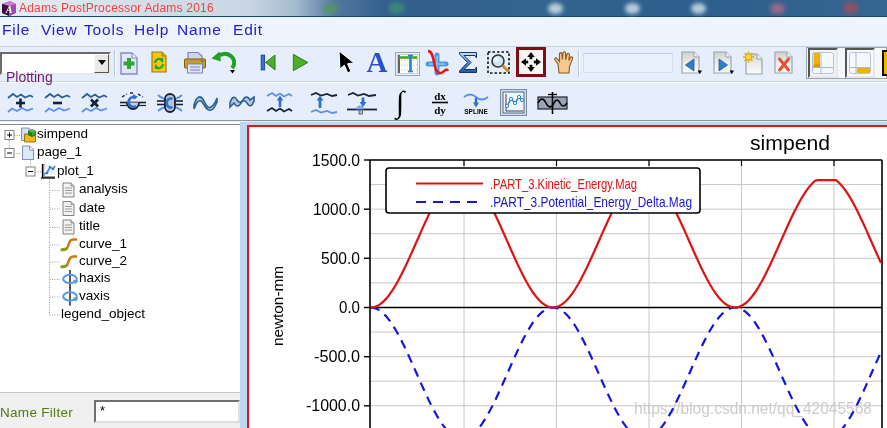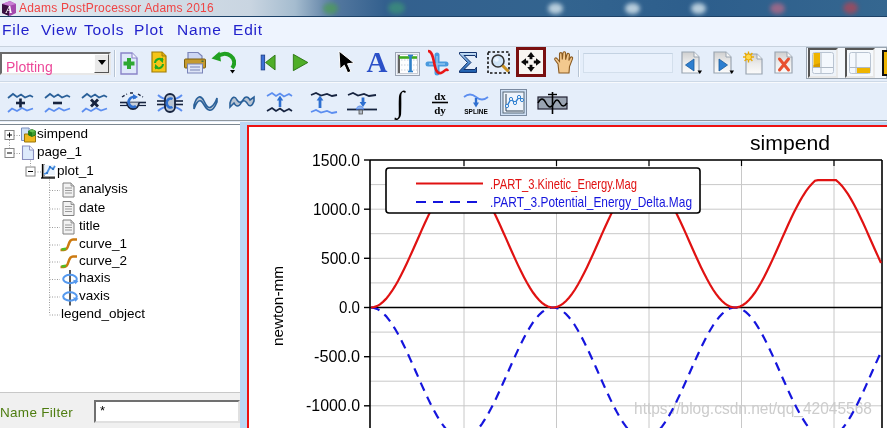--- a/index.html
+++ b/index.html
@@ -5,21 +5,21 @@
 .abs{position:absolute}
 #titlebar{left:0;top:0;width:887px;height:17px;background:linear-gradient(to right,#e6edf3 0px,#d6dfe8 130px,#c9d5e1 250px,#a5bccf 295px,#54789f 335px,#33608e 385px,#33648f 560px,#2d5e8c 700px,#356790 887px);border-bottom:1px solid #1d4268}
 #titletext{left:19px;top:1px;font-size:12px;color:#ef4444;letter-spacing:0.2px}
 #menubar{left:0;top:17px;width:887px;height:29px;background:#eef4fe}
 .menu{position:absolute;top:4px;font-size:15.5px;color:#2222cc;letter-spacing:0.8px}
 #toolbar1{left:0;top:46px;width:887px;height:36px;background:#e5eefa;border-top:1px solid #c8d2de;border-bottom:1px solid #cdd9e7}
 #toolbar2{left:0;top:82px;width:887px;height:37px;background:#e5eefa;border-top:1px solid #f8fafd}
 #divider{left:0;top:119px;width:887px;height:5px;background:#e5eefa;border-bottom:2px solid #fff}
 #dividerline{left:0;top:120px;width:887px;height:1px;background:#8f979e}
 #combo{left:0;top:52px;width:111px;height:23px;background:#fff;border:2px solid;border-color:#6a6a6a #e8e8e8 #e8e8e8 #6a6a6a}
-#combotext{left:6px;top:59px;font-size:14px;color:#ec4899}
+#combotext{left:6px;top:69px;font-size:14px;color:#701a75}
 #combobtn{left:94px;top:54px;width:15px;height:19px;background:#e9e9e9;border:1px solid;border-color:#fdfdfd #555 #555 #fdfdfd}
 #comboarr{left:98px;top:60px;width:0;height:0;border-left:4px solid transparent;border-right:4px solid transparent;border-top:5px solid #000}
 .vsep{position:absolute;top:50px;width:2px;height:27px;border-left:1px solid #b6c4d4;border-right:1px solid #fafcfe}
 #lpanel{left:0;top:124px;width:240px;height:268px;background:#fff;border-top:1px solid #7b8791}
 #filter{left:0;top:392px;width:240px;height:36px;background:#f0f0f0;border-top:1px solid #c8c8c8}
 #filterlabel{left:0px;top:405px;font-size:13.5px;color:#4d7c0f;letter-spacing:0.3px}
 #filterbox{left:94px;top:400px;width:146px;height:23px;background:#fff;border:2px solid;border-color:#707070 #e0e0e0 #e0e0e0 #707070}
 #filterstar{left:100px;top:403px;font-size:13px;color:#000}
 #splitv{left:240px;top:122px;width:7px;height:306px;background:#bcd8f5}
 #splith{left:240px;top:122px;width:647px;height:3px;background:#bcd8f5}
@@ -38,21 +38,21 @@
     <polygon points="1,3 9,0 15,3 15,12 9,15 1,12" fill="#a449ad"></polygon>
     <polygon points="1,3 9,0 15,3 8,5" fill="#c97fd4"></polygon>
     <polygon points="1,3 8,5 8,15 1,12" fill="#3a1140"></polygon>
     <text x="8" y="11.5" font-size="10" font-style="italic" font-weight="bold" fill="#fff" text-anchor="middle" font-family="Liberation Serif">A</text>
   </svg>
 <div class="abs" id="titletext">Adams PostProcessor Adams 2016</div>
 <div class="abs" id="menubar">
 <span class="menu" style="left:2px">File</span>
 <span class="menu" style="left:41px">View</span>
 <span class="menu" style="left:84px">Tools</span>
-<span class="menu" style="left:134px">Plot</span>
+<span class="menu" style="left:134px">Help</span>
 <span class="menu" style="left:177px">Name</span>
 <span class="menu" style="left:233px">Edit</span>
 </div>
 <div class="abs" id="toolbar1"></div>
 <div class="abs" id="toolbar2"></div>
 <div class="abs" id="divider"></div>
 <div class="abs" id="dividerline"></div>
 <div class="abs" id="combo"></div>
 <div class="abs" id="combotext">Plotting</div>
 <div class="abs" id="combobtn"></div>

